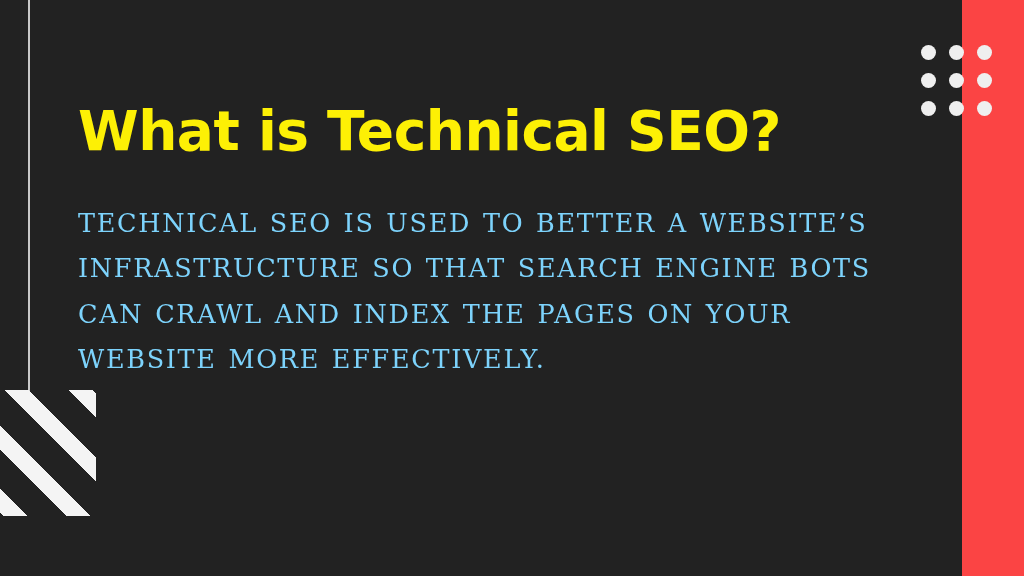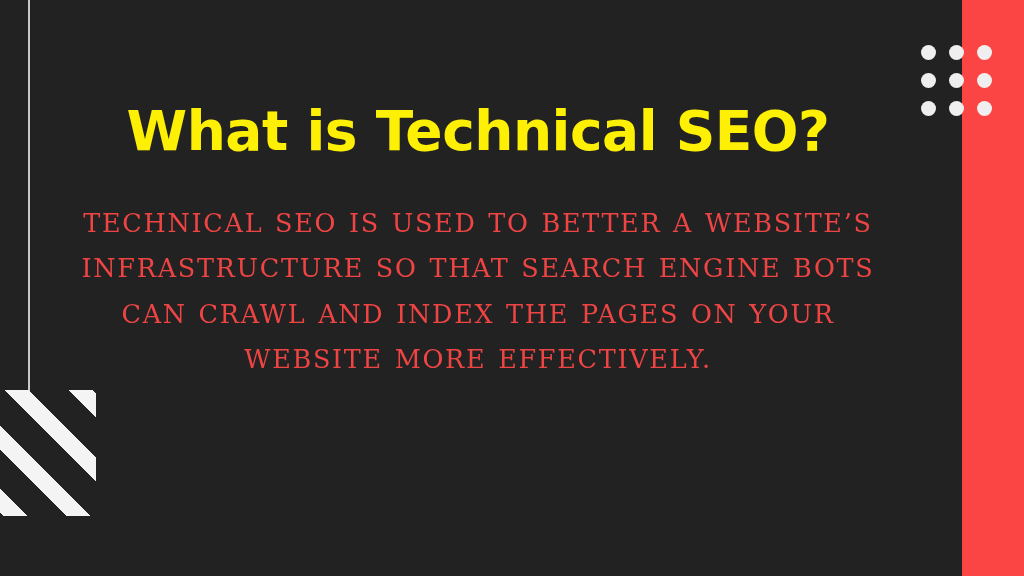--- a/index.html
+++ b/index.html
@@ -72,38 +72,38 @@
   #dot-grid .dot {
     width: 15px;
     height: 15px;
     border-radius: 50%;
     background: #efefef;
   }
 
   
   #content {
     position: absolute;
-    left: 52px;
+    left: 78px;
     top: 100px;
     width: 852px;
-    text-align: center;
+    text-align: left;
   }
   #headline {
     margin: 0;
     color: #fdf005;
     font-family: "DejaVu Sans", sans-serif;
     font-size: 55px;
     font-weight: 700;
     letter-spacing: -0.5px;
     line-height: 1.15;
     white-space: nowrap;
   }
   #body-copy {
     margin: 38px 0 0 0;
-    color: #ef4444;
+    color: #7dd3fc;
     font-family: "DejaVu Serif", serif;
     font-size: 25.5px;
     font-weight: 400;
     letter-spacing: 1.7px;
     word-spacing: 2px;
     line-height: 1.77;
     text-transform: uppercase;
   }
 </style>
 </head>

